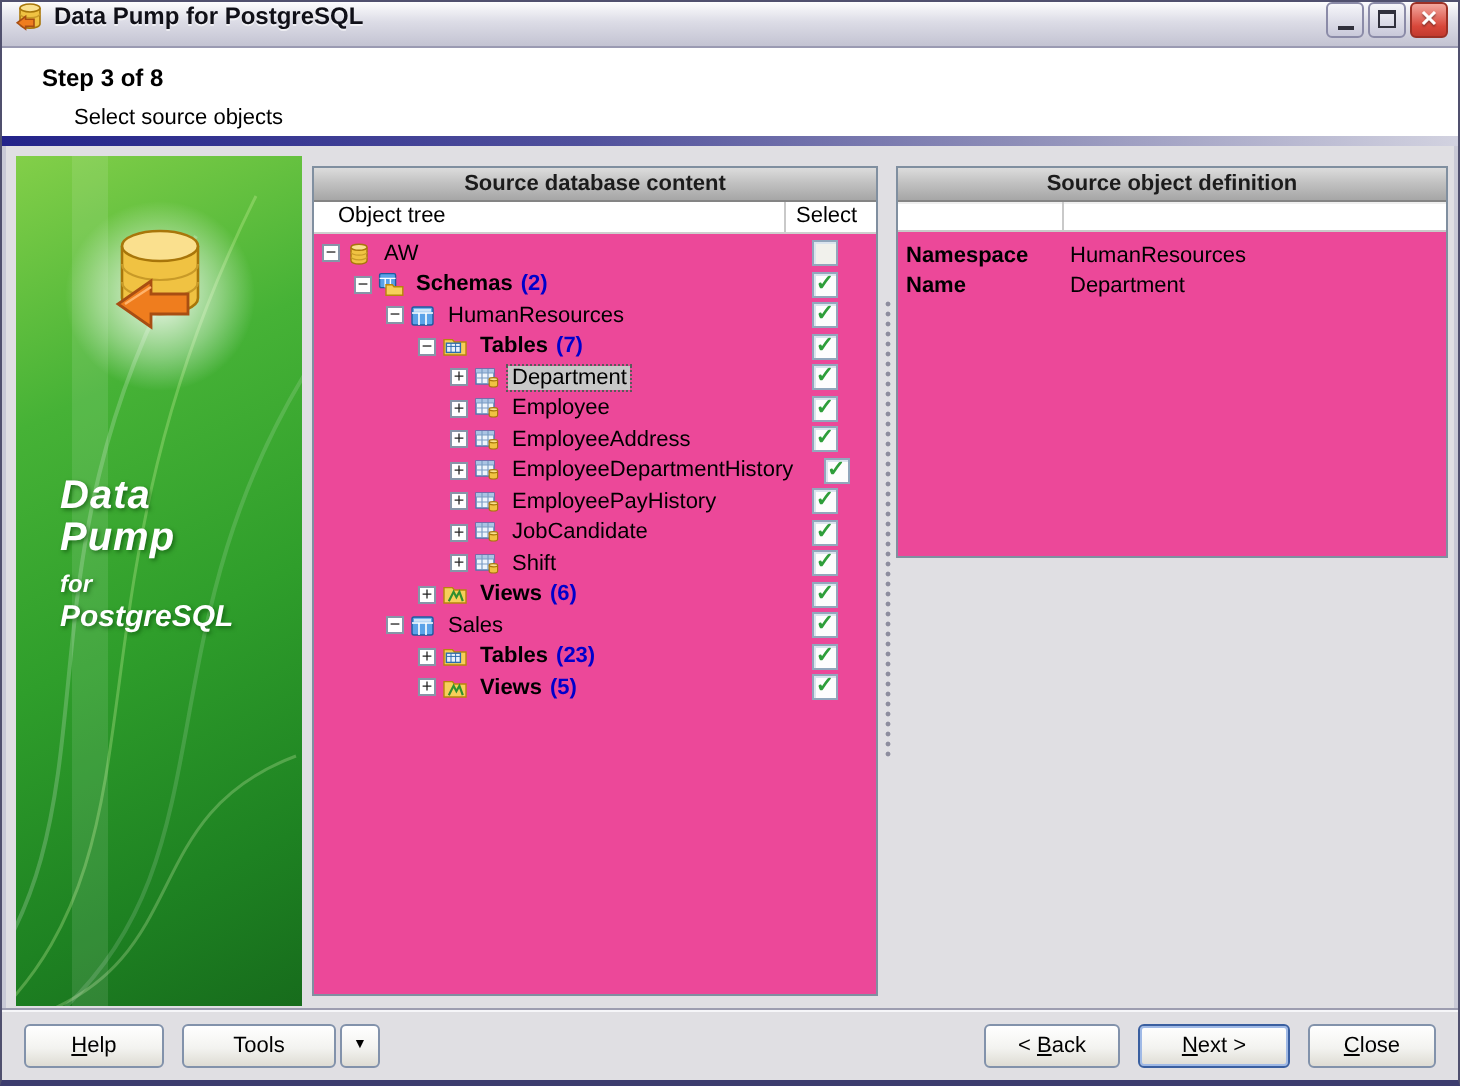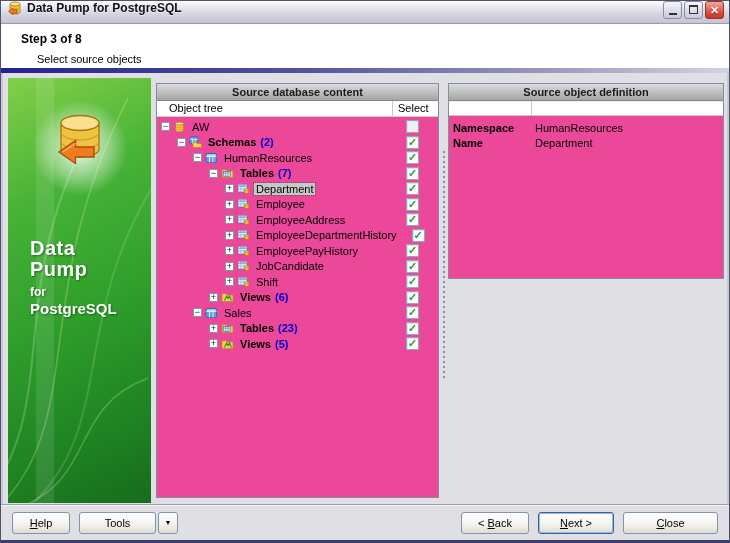--- a/index.html
+++ b/index.html
@@ -38,21 +38,21 @@
   
   .main { position:absolute; top:73px; left:0; right:0; bottom:36px; }
   
   .sidebar { position:absolute; left:7px; top:4px; bottom:1px; width:143px; overflow:hidden;
     background:linear-gradient(155deg,#83cf49 0%, #46b236 28%, #2f9e2b 55%, #1e8222 82%, #176c1c 100%); }
   .sidebar svg.swirls { position:absolute; inset:0; }
   .side-glow { position:absolute; left:24px; top:22px; width:96px; height:96px; border-radius:50%;
     background:radial-gradient(circle, rgba(255,255,255,.9) 0%, rgba(255,255,255,.35) 45%, rgba(255,255,255,0) 70%); }
   .side-icon { position:absolute; left:38px; top:32px; }
   .side-text { position:absolute; left:22px; top:160px; color:#fff; line-height:1.05;
-    text-shadow:1px 1px 2px rgba(0,60,0,.55); }
+    text-shadow:1px 1px 2px rgba(0,60,0,.55);font-style:italic; }
   .side-line-big { font-size:20px; font-weight:bold; letter-spacing:.5px; }
   .side-line-for { font-size:12px; font-weight:bold; margin-top:6px; }
   .side-line-pg { font-size:15px; font-weight:bold; margin-top:2px; }
   
   .panel { position:absolute; background:#ec4899; border:1px solid #808fa0; }
   .tree-panel { left:155px; top:9px; width:283px; height:415px; }
   .def-panel  { left:447px; top:9px; width:276px; height:196px; }
   .panel-header { height:17px; line-height:16px; text-align:center; font-weight:bold; color:#1c1c1c;
     background:linear-gradient(#dcdcdc,#c2c2c2 45%,#a6a6a6); border-bottom:1px solid #848484; }
   .tree-cols { display:flex; height:16px; line-height:15px; background:#fff; border-bottom:1px solid #cfcfcf; }
@@ -87,27 +87,27 @@
   .def-label { width:83px; padding-left:4px; font-weight:bold; }
   .def-value { padding-left:3px; }
   
   .button-bar { position:absolute; left:0; right:0; bottom:0; height:36px;
     border-top:1px solid #9d9db0; box-shadow:inset 0 1px 0 #f6f6f9;
     display:flex; align-items:center; padding:0 11px; background:#e0dfe3; }
   .xp-btn { height:22px; min-width:20px; border:1px solid #8292ab; border-radius:3px;
     background:linear-gradient(#ffffff,#f3f3f0 55%,#dedcd4); font-family:"Liberation Sans",sans-serif;
     font-size:11px; color:#000; padding:0 6px; cursor:default; }
   .xp-btn u { text-decoration:underline; }
-  .btn-help { width:58px; }
+  .btn-help { width:70px; }
   .btn-tools { width:77px; margin-left:9px; }
   .btn-tools-arrow { width:16px; margin-left:2px; font-size:7px; padding:0; }
   .right-group { margin-left:auto; display:flex; }
   .btn-back { width:68px; }
   .btn-next { width:76px; margin-left:9px; border-color:#3a5fa0; box-shadow:inset 0 0 0 1px #9fb9e6; }
-  .btn-close { width:95px; margin-left:9px; }
+  .btn-close { width:64px; margin-left:9px; }
 </style>
 </head>
 <body>
 
 <div class="window">
 
   <div class="titlebar">
     <span class="title-icon">
       <svg width="17" height="16" viewBox="0 0 17 16">
         <path d="M4 3v8c0 1.2 2.2 2.1 5 2.1s5-.9 5-2.1V3" fill="#f0c242" stroke="#a8760a" stroke-width=".8"></path>

